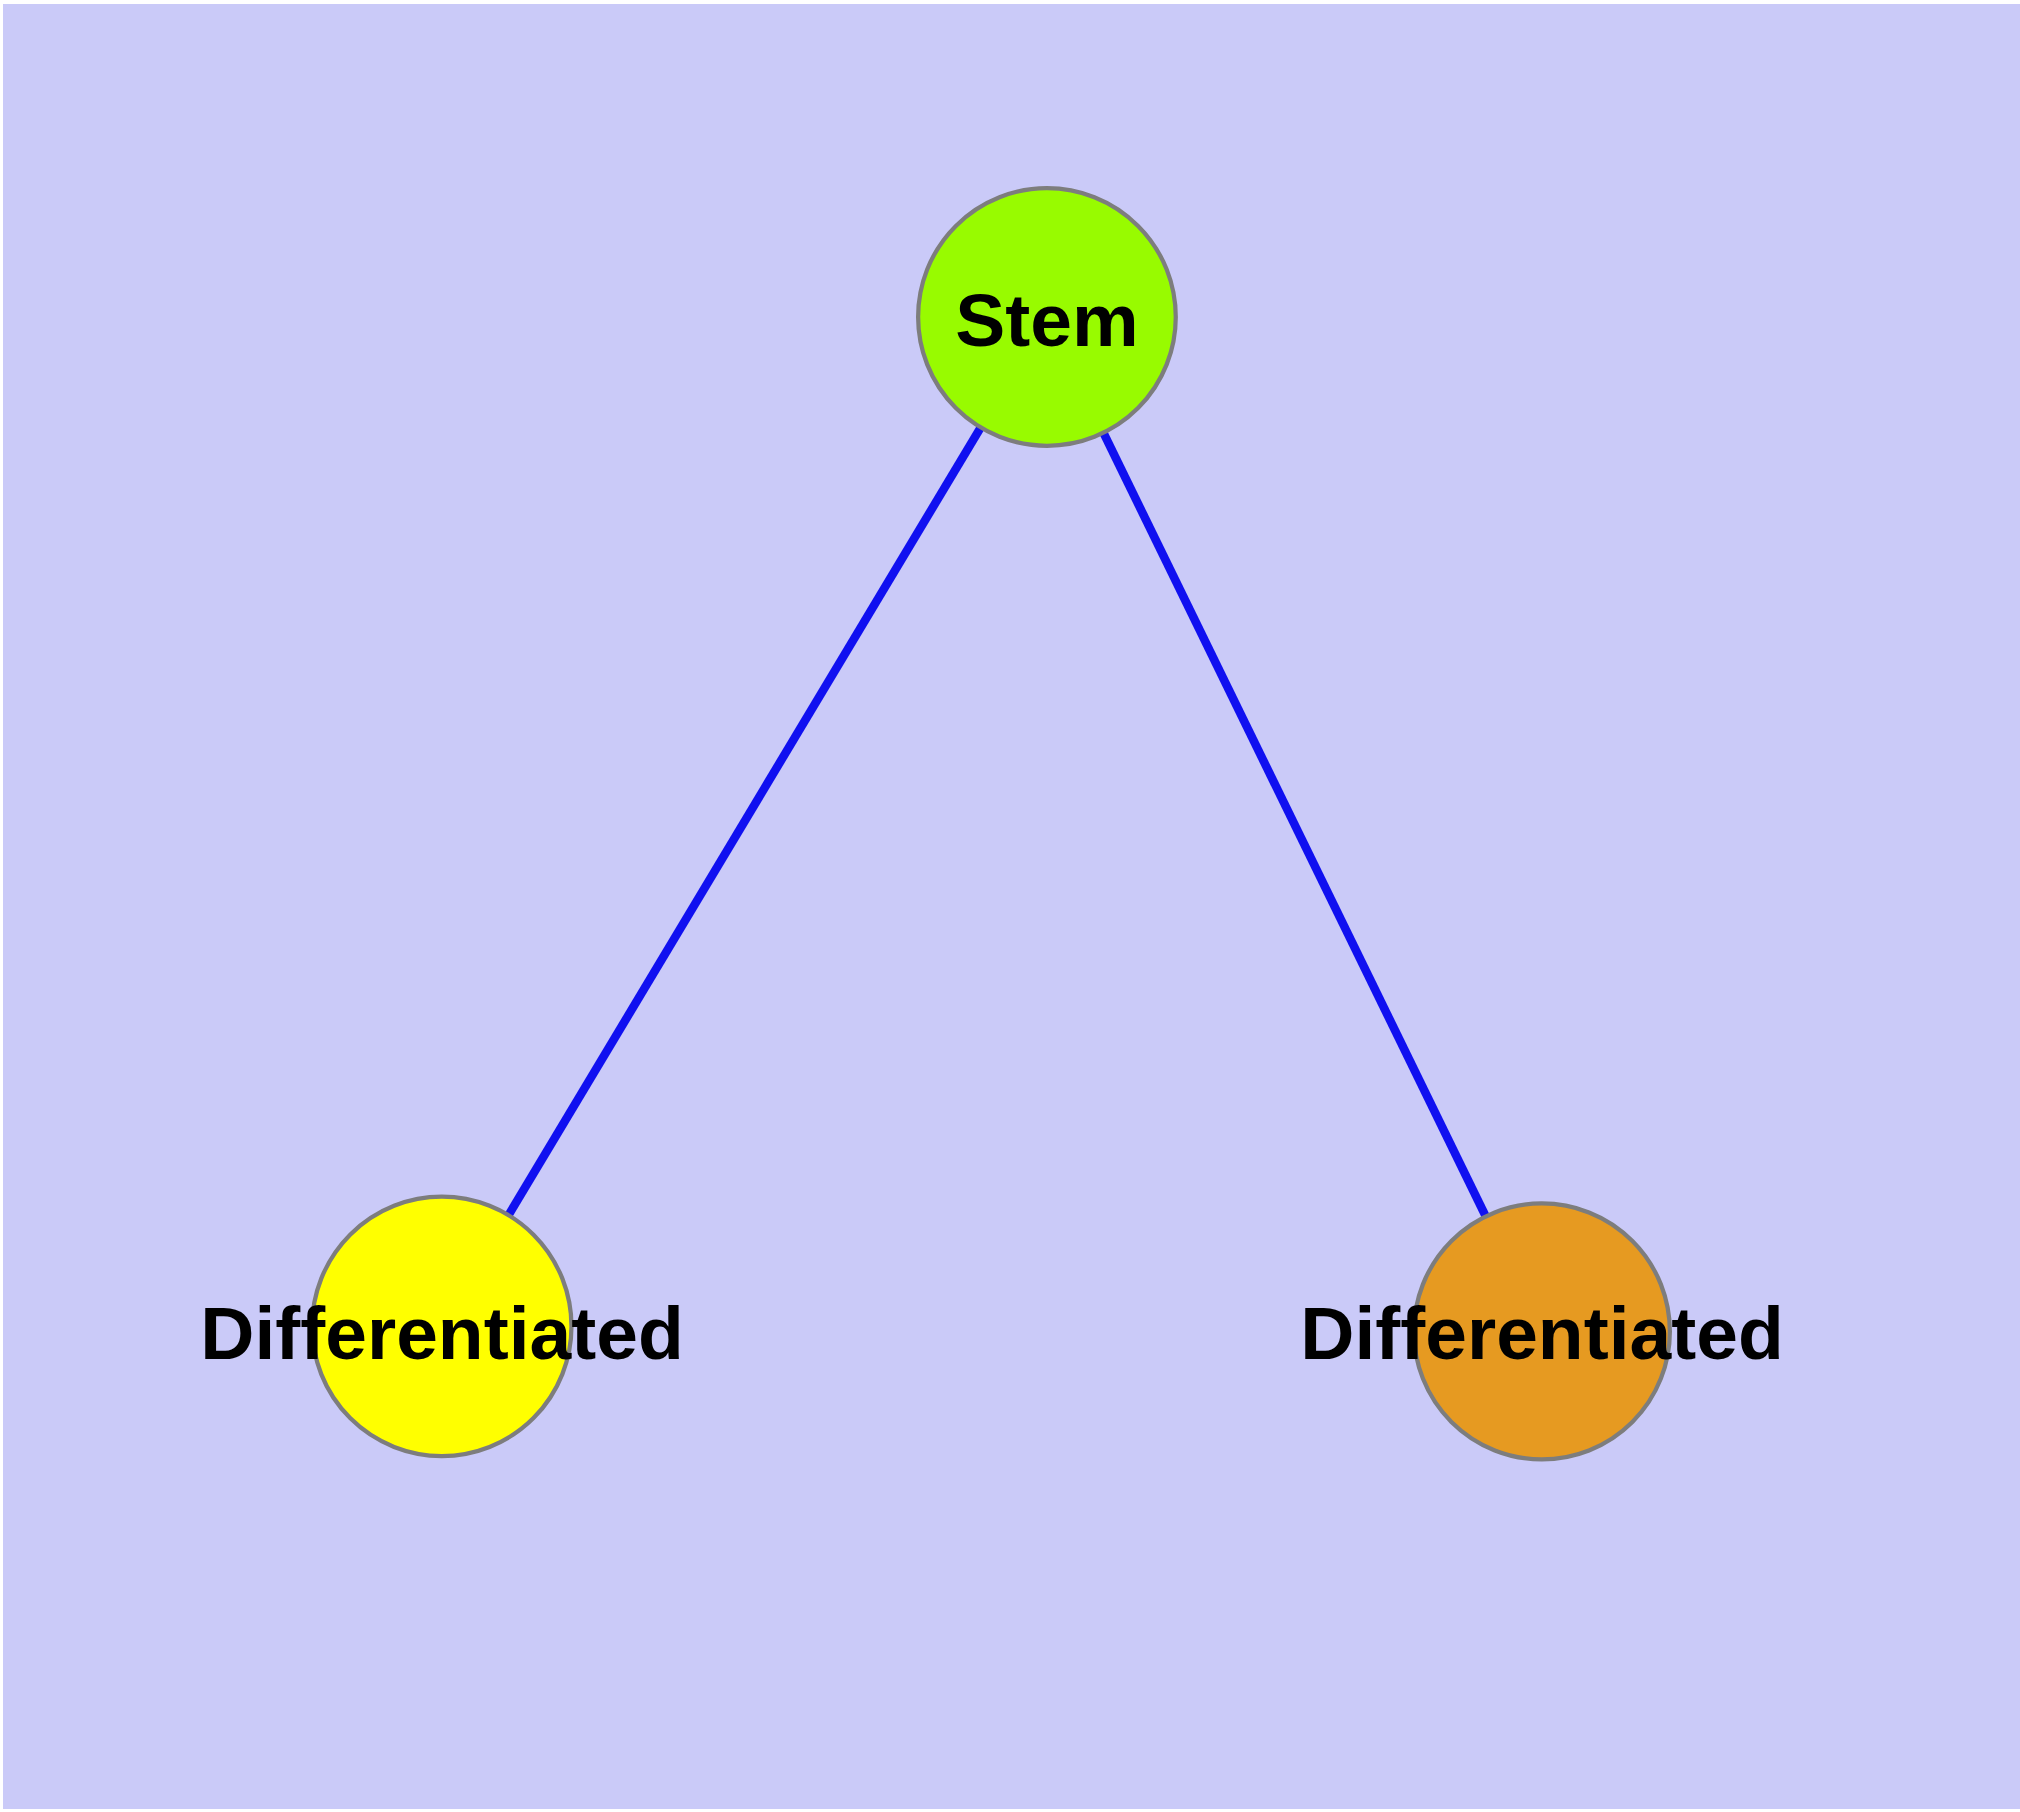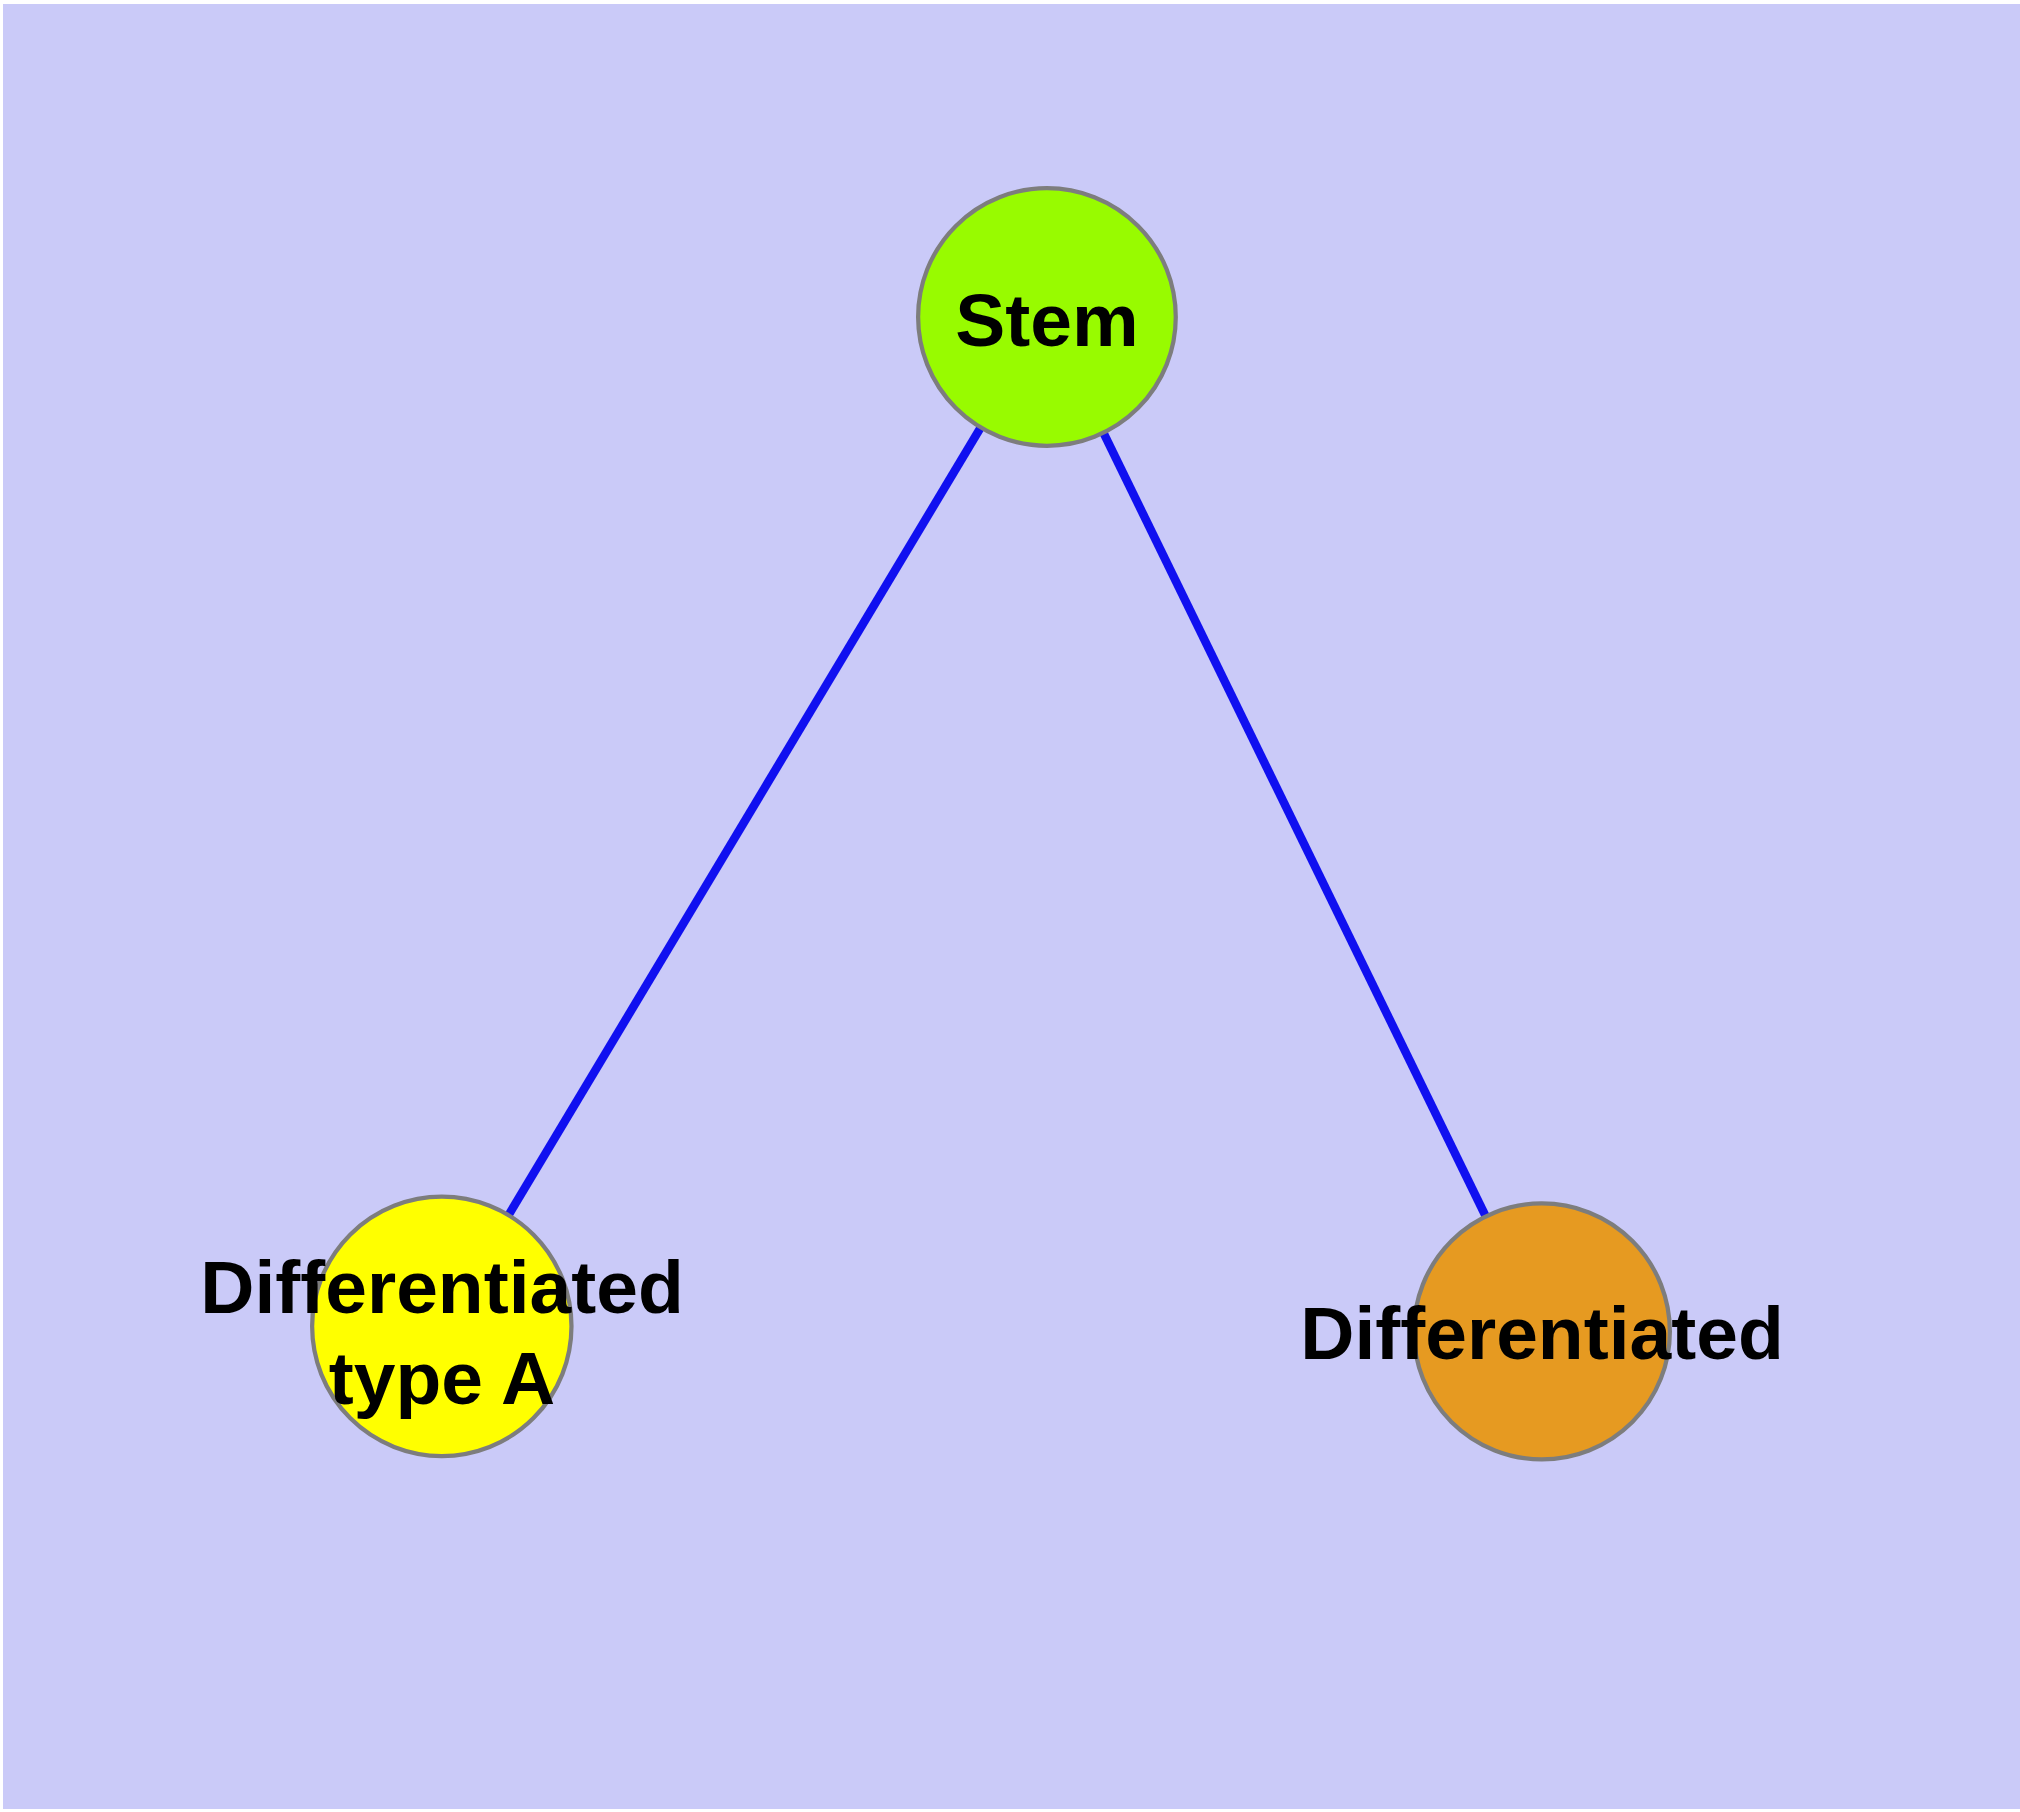--- a/index.html
+++ b/index.html
@@ -68,21 +68,20 @@
     <circle class="node" cx="521" cy="1565" r="153" fill="#ffff00"></circle>
     <circle class="node" cx="1819" cy="1571" r="151" fill="#e69a21"></circle>
   </svg>
 
   <div class="node-label" style="left:1047px; top:320px;">
     <span class="line">Stem</span>
   </div>
 
   <div class="node-label" style="left:442px; top:1333px;">
     <span class="line">Differentiated</span>
-    <span class="line">type A</span>
   </div>
 
   <div class="node-label" style="left:1542px; top:1333px;">
     <span class="line">Differentiated</span>
   </div>
 
 </div>
 
 
 </body></html>

